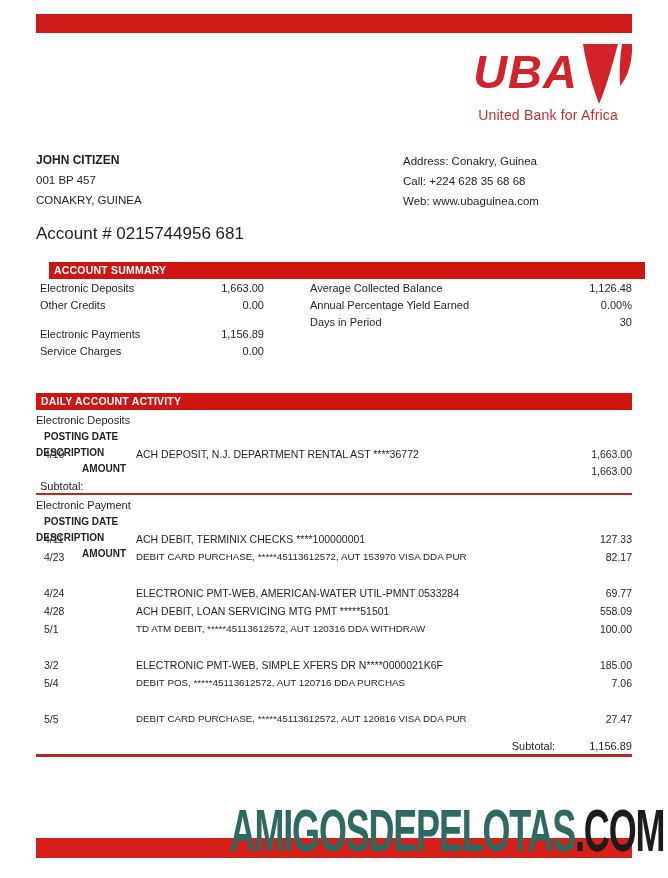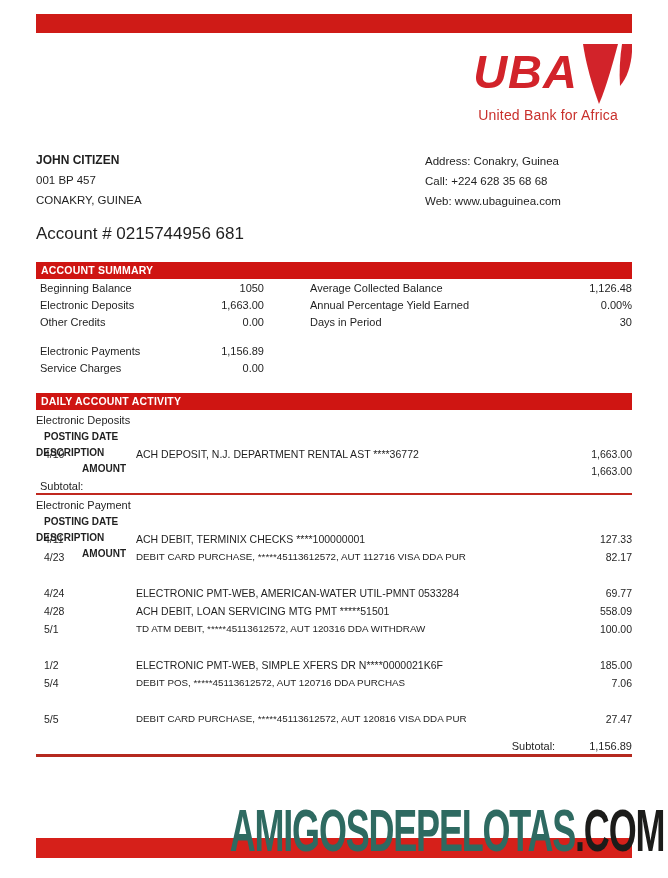--- a/index.html
+++ b/index.html
@@ -25,30 +25,30 @@
   .logo-text {
     font-size: 47px; font-weight: bold; font-style: italic;
     color: #d2232a; letter-spacing: 1px; line-height: 56px;
   }
   .logo-mark { width: 50px; height: 62px; margin-top: 0px; }
   .logo-tagline { font-size: 14px; color: #c9302c; margin-top: 1px; padding-right: 14px; letter-spacing: 0.2px; }
 
   
   .customer-block { position: absolute; left: 36px; top: 150px; font-size: 11.5px; line-height: 20px; }
   .customer-name { font-weight: bold; font-size: 12px; }
-  .contact-block { position: absolute; left: 425px; top: 151px; font-size: 11.5px; line-height: 20px; }
+  .contact-block { position: absolute; left: 403px; top: 151px; font-size: 11.5px; line-height: 20px; }
   .account-number { position: absolute; left: 36px; top: 224px; font-size: 17px; }
 
   
   .section-bar {
     position: absolute; left: 36px; width: 596px; height: 17px;
     background: #cf1512; color: #ffffff; font-size: 10.5px; font-weight: bold;
     line-height: 17px; padding-left: 5px; letter-spacing: 0.2px;
   }
-  .bar-summary { top: 262px; }
+  .bar-summary { top: 262px; margin-left: 13px; }
   .bar-activity { top: 393px; }
 
   
   .summary-cols { position: absolute; left: 36px; top: 280px; width: 596px; display: flex; }
   .sum-left { width: 228px; }
   .sum-spacer { width: 46px; }
   .sum-right { flex: 1; }
   .sum-row { display: flex; justify-content: space-between; height: 17px; line-height: 16px; font-size: 11px; }
   .sum-row.blank { height: 12px; }
   .sum-left .sum-row { padding-left: 4px; }
@@ -127,24 +127,20 @@
     <div>Web: www.ubaguinea.com</div>
   </div>
 
   <div class="account-number">Account # 0215744956 681</div>
 
   <div class="section-bar bar-summary">ACCOUNT SUMMARY</div>
 
   <div class="summary-cols">
     <div class="sum-left">
       <div class="sum-row">
-        <span>Beginning Balance</span>
-        <span class="sum-val">1050</span>
-      </div>
-      <div class="sum-row">
         <span>Electronic Deposits</span>
         <span class="sum-val">1,663.00</span>
       </div>
       <div class="sum-row">
         <span>Other Credits</span>
         <span class="sum-val">0.00</span>
       </div>
       <div class="sum-row blank"></div>
       <div class="sum-row">
         <span>Electronic Payments</span>
@@ -206,40 +202,40 @@
     <span class="col-amt">AMOUNT</span>
   </div>
 
   <div class="txn-row pr0">
     <span class="col-date">4/11</span>
     <span class="col-desc">ACH DEBIT, TERMINIX CHECKS ****100000001</span>
     <span class="col-amt">127.33</span>
   </div>
   <div class="txn-row pr1 small">
     <span class="col-date">4/23</span>
-    <span class="col-desc">DEBIT CARD PURCHASE, *****45113612572, AUT 112716 VISA DDA PUR</span>
+    <span class="col-desc">DEBIT CARD PURCHASE, *****45113612572, AUT 153970 VISA DDA PUR</span>
     <span class="col-amt">82.17</span>
   </div>
   <div class="txn-row pr2">
     <span class="col-date">4/24</span>
     <span class="col-desc">ELECTRONIC PMT-WEB, AMERICAN-WATER UTIL-PMNT 0533284</span>
     <span class="col-amt">69.77</span>
   </div>
   <div class="txn-row pr3">
     <span class="col-date">4/28</span>
     <span class="col-desc">ACH DEBIT, LOAN SERVICING MTG PMT *****51501</span>
     <span class="col-amt">558.09</span>
   </div>
   <div class="txn-row pr4 small">
     <span class="col-date">5/1</span>
     <span class="col-desc">TD ATM DEBIT, *****45113612572, AUT 120316 DDA WITHDRAW</span>
     <span class="col-amt">100.00</span>
   </div>
   <div class="txn-row pr5">
-    <span class="col-date">1/2</span>
+    <span class="col-date">3/2</span>
     <span class="col-desc">ELECTRONIC PMT-WEB, SIMPLE XFERS DR N****0000021K6F</span>
     <span class="col-amt">185.00</span>
   </div>
   <div class="txn-row pr6 small">
     <span class="col-date">5/4</span>
     <span class="col-desc">DEBIT POS, *****45113612572, AUT 120716 DDA PURCHAS</span>
     <span class="col-amt">7.06</span>
   </div>
   <div class="txn-row pr7 small">
     <span class="col-date">5/5</span>

